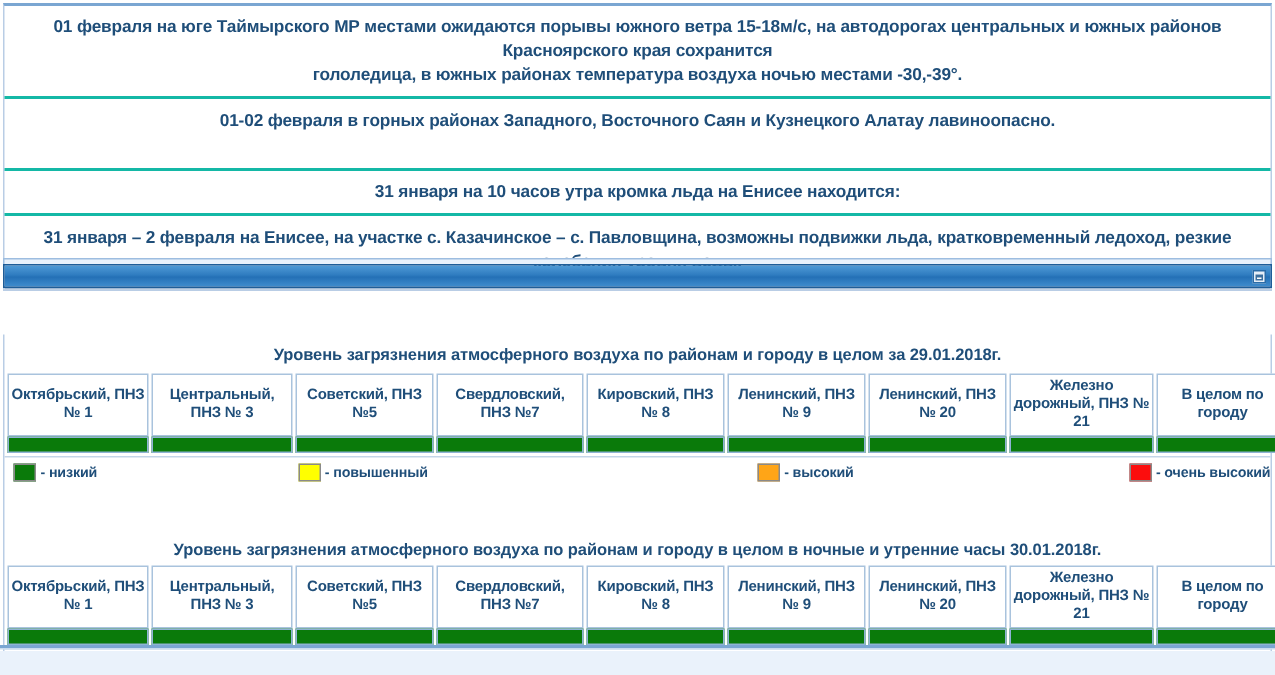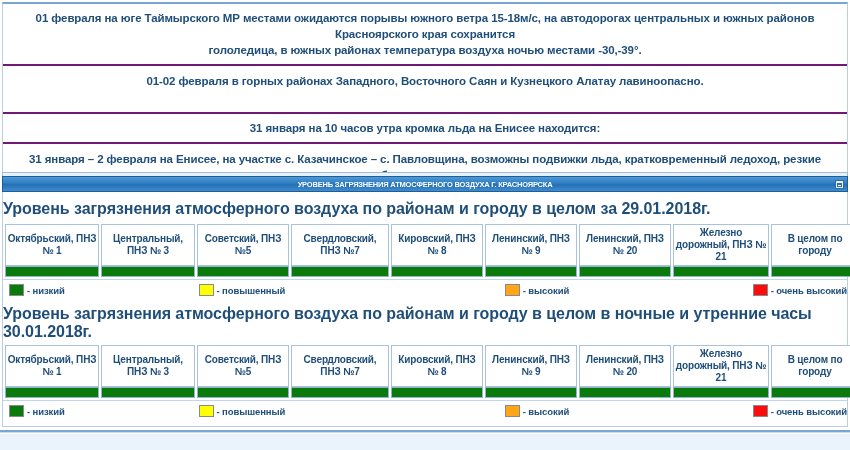--- a/index.html
+++ b/index.html
@@ -32,21 +32,21 @@
     top: 2px;
     width: 846px;
     border: 1px solid #b9cde5;
     border-top: 2px solid #7aa6d2;
     box-sizing: border-box;
     background: #ffffff;
   }
   .warn-block {
     padding: 5px 8px 5px 8px;
     text-align: center;
-    border-bottom: 2px solid #701a75;
+    border-bottom: 2px solid #14b8a6;
     box-sizing: border-box;
   }
   .warn-block:last-child { border-bottom: 2px solid #9fb8d4; }
   .warn-line {
     color: #1f4e79;
     font-weight: bold;
     font-size: 11.5px;
     line-height: 16px;
     letter-spacing: -0.1px;
   }
@@ -117,26 +117,27 @@
     border: 1px solid #b9cde5;
     border-top: none;
     background: #ffffff;
     box-sizing: border-box;
     padding: 0 0 6px 0;
   }
 
   .section { padding: 0; }
 
   .section-title {
-    text-align: left;
-    font-weight: bold;
-    font-size: 16px;
+    text-align: center;
+    font-weight: bold;
+    font-size: 11px;
     color: #1f4e79;
     padding: 8px 0 6px 0;
     letter-spacing: -0.05px;
+    margin-top: 31px;
   }
   .section-title.tight { padding: 6px 0 4px 0; }
 
   table.aq {
     border-collapse: separate;
     border-spacing: 2px 0;
     width: 846px;
     table-layout: fixed;
     margin: 0;
   }
@@ -236,21 +237,20 @@
       <div class="warn-line">колебания уровня воды.</div>
     </div>
 
   </div>
 
   <div class="module">
 
     <div class="module-topstrip"></div>
 
     <div class="module-header">
-      <span class="module-title">УРОВЕНЬ ЗАГРЯЗНЕНИЯ АТМОСФЕРНОГО ВОЗДУХА Г. КРАСНОЯРСКА</span>
       <span class="module-collapse">
         <span class="glyph"></span>
       </span>
     </div>
 
     <div class="module-body">
 
       <div class="section">
         <div class="section-title">Уровень загрязнения атмосферного воздуха по районам и городу в целом за 29.01.2018г.</div>
 

